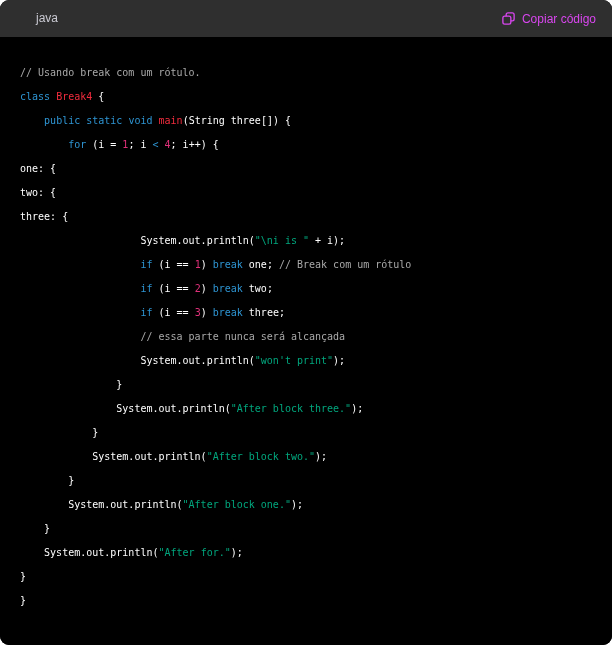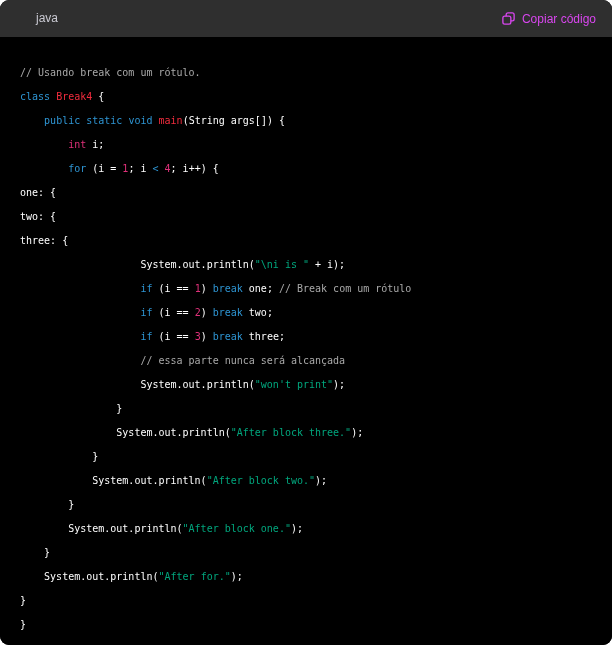--- a/index.html
+++ b/index.html
@@ -74,22 +74,21 @@
           <rect x="5.5" y="2" width="8.5" height="8.5" rx="2"></rect>
           <rect x="2" y="5.5" width="8.5" height="8.5" rx="2" fill="#2f2f2f"></rect>
         </svg>
       </span>
       <span>Copiar código</span>
     </button>
   </div>
   <div class="code-body">
       <div class="line"><span class="com">// Usando break com um rótulo.</span></div>
       <div class="line"><span class="kw">class</span><span class="pl"> </span><span class="ti">Break4</span><span class="pl"> {</span></div>
-      <div class="line"><span class="pl">    </span><span class="kw">public</span><span class="pl"> </span><span class="kw">static</span><span class="pl"> </span><span class="kw">void</span><span class="pl"> </span><span class="ti">main</span><span class="pl">(String args[]) {</span></div>
-      <div class="line"><span class="pl">        </span><span class="num">int</span><span class="pl"> i;</span></div>
+      <div class="line"><span class="pl">    </span><span class="kw">public</span><span class="pl"> </span><span class="kw">static</span><span class="pl"> </span><span class="kw">void</span><span class="pl"> </span><span class="ti">main</span><span class="pl">(String three[]) {</span></div>
       <div class="line"><span class="pl">        </span><span class="kw">for</span><span class="pl"> (i = </span><span class="num">1</span><span class="pl">; i </span><span class="kw">&lt;</span><span class="pl"> </span><span class="num">4</span><span class="pl">; i++) {</span></div>
       <div class="line"><span class="pl">one: {</span></div>
       <div class="line"><span class="pl">two: {</span></div>
       <div class="line"><span class="pl">three: {</span></div>
       <div class="line"><span class="pl">                    System.out.println(</span><span class="str">"\ni is "</span><span class="pl"> + i);</span></div>
       <div class="line"><span class="pl">                    </span><span class="kw">if</span><span class="pl"> (i == </span><span class="num">1</span><span class="pl">) </span><span class="kw">break</span><span class="pl"> one; </span><span class="com">// Break com um rótulo</span></div>
       <div class="line"><span class="pl">                    </span><span class="kw">if</span><span class="pl"> (i == </span><span class="num">2</span><span class="pl">) </span><span class="kw">break</span><span class="pl"> two;</span></div>
       <div class="line"><span class="pl">                    </span><span class="kw">if</span><span class="pl"> (i == </span><span class="num">3</span><span class="pl">) </span><span class="kw">break</span><span class="pl"> three;</span></div>
       <div class="line"><span class="pl">                    </span><span class="com">// essa parte nunca será alcançada</span></div>
       <div class="line"><span class="pl">                    System.out.println(</span><span class="str">"won't print"</span><span class="pl">);</span></div>

